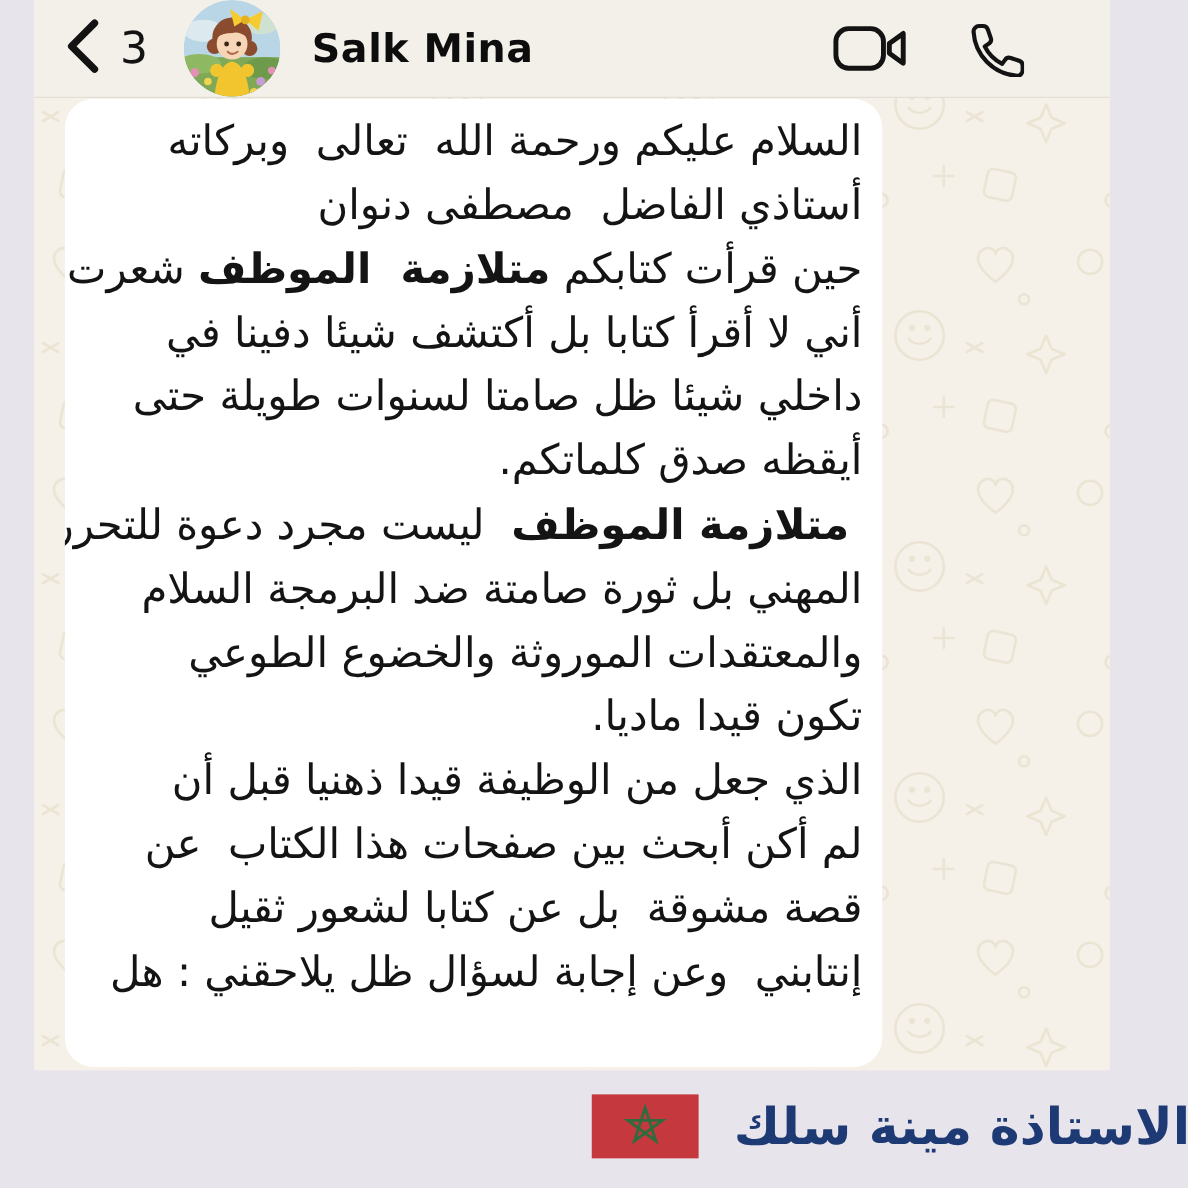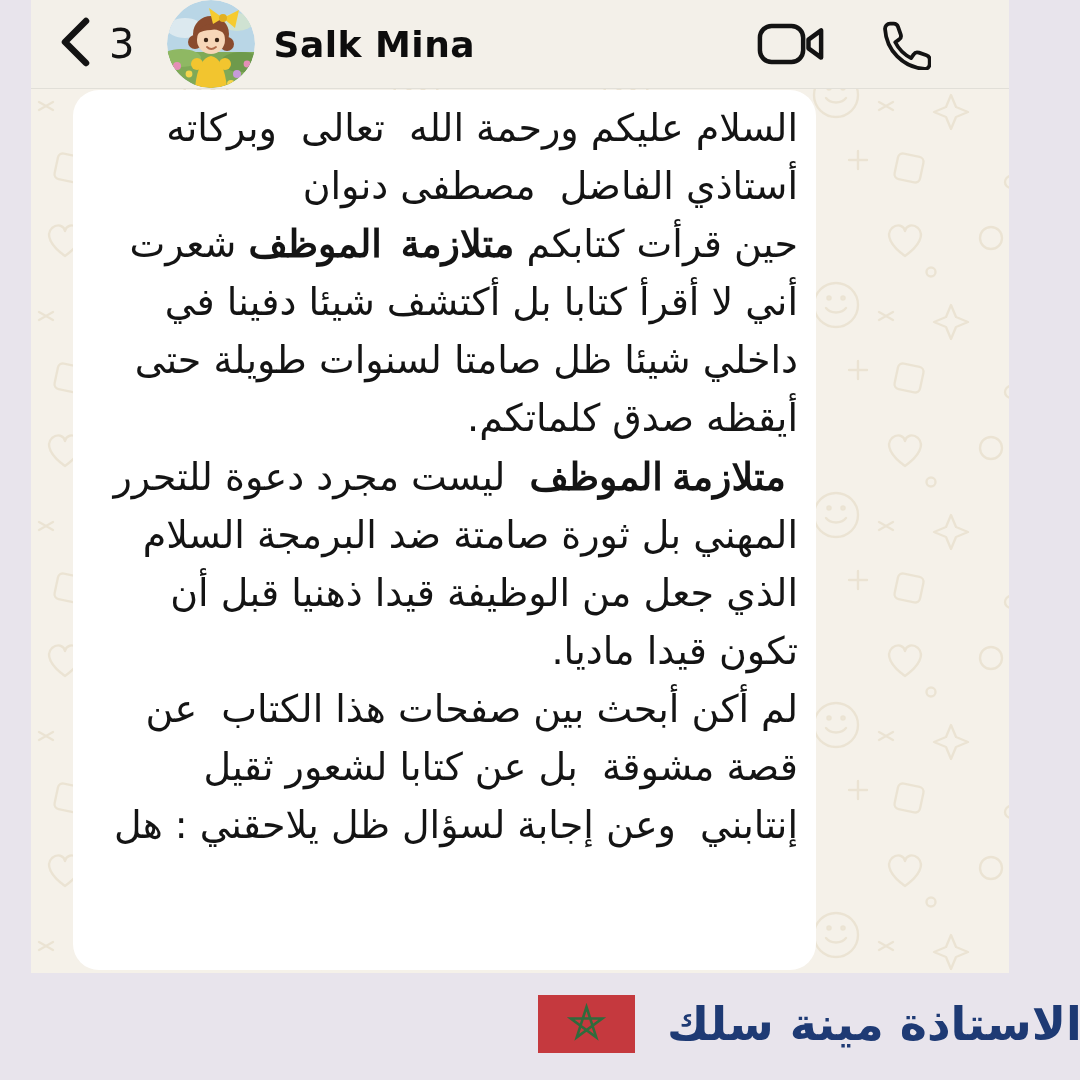--- a/index.html
+++ b/index.html
@@ -20,37 +20,37 @@
     background:#F3F0E9;border-bottom:1px solid rgba(0,0,0,0.07);
     display:flex;align-items:center;box-sizing:border-box;
   }
   .back-btn{display:flex;align-items:center;margin-left:26px;cursor:pointer;}
   .unread{font-size:40px;color:#131313;margin-left:16px;}
   .avatar{
     width:88px;height:88px;border-radius:50%;overflow:hidden;
     margin-left:33px;flex:0 0 auto;
   }
   .contact-name{
-    font-size:36px;font-weight:bold;color:#0d0d0d;margin-left:18px;
+    font-size:36px;font-weight:bold;color:#0d0d0d;margin-left:28px;
     letter-spacing:.5px;white-space:nowrap;
   }
   .header-actions{margin-left:auto;display:flex;align-items:center;gap:54px;margin-right:78px;}
   .hicon{display:flex;align-items:center;}
   
   .bubble{
-    position:absolute;left:42px;top:90px;width:743px;height:880px;
+    position:absolute;left:28px;top:90px;width:743px;height:880px;
     background:#FFFFFF;border-radius:26px;
     box-sizing:border-box;padding:9px 18px 0 12px;
     overflow:hidden;
   }
   .msg-line{
     direction:rtl;text-align:right;white-space:pre;
     font-size:38px;line-height:58.1px;color:#141414;
   }
-  .msg-line .b{font-weight:bold;font-family:Liberation Serif, serif;}
+  .msg-line .b{font-weight:bold;}
   
   .footer-caption{
     position:absolute;left:538px;top:992px;height:64px;
     display:flex;align-items:center;gap:32px;
   }
   .flag{
     width:97px;height:58px;background:#C5393E;position:relative;flex:0 0 auto;
     display:flex;align-items:center;justify-content:center;
   }
   .caption-text{
@@ -154,22 +154,23 @@
 
   <div class="bubble">
       <div class="msg-line"><span>السلام عليكم ورحمة الله  تعالى  وبركاته</span></div>
       <div class="msg-line"><span>أستاذي الفاضل  مصطفى دنوان</span></div>
       <div class="msg-line"><span>حين قرأت كتابكم </span><span class="b">متلازمة  الموظف</span><span> شعرت</span></div>
       <div class="msg-line"><span>أني لا أقرأ كتابا بل أكتشف شيئا دفينا في</span></div>
       <div class="msg-line"><span>داخلي شيئا ظل صامتا لسنوات طويلة حتى</span></div>
       <div class="msg-line"><span>أيقظه صدق كلماتكم.</span></div>
       <div class="msg-line"><span> </span><span class="b">متلازمة الموظف</span><span>  ليست مجرد دعوة للتحرر</span></div>
       <div class="msg-line"><span>المهني بل ثورة صامتة ضد البرمجة السلام</span></div>
+      <div class="msg-line"><span>والمعتقدات الموروثة والخضوع الطوعي</span></div>
+      <div class="msg-line"><span>تكون قيدا ماديا.</span></div>
       <div class="msg-line"><span>الذي جعل من الوظيفة قيدا ذهنيا قبل أن</span></div>
-      <div class="msg-line"><span>تكون قيدا ماديا.</span></div>
       <div class="msg-line"><span>لم أكن أبحث بين صفحات هذا الكتاب  عن</span></div>
       <div class="msg-line"><span>قصة مشوقة  بل عن كتابا لشعور ثقيل</span></div>
       <div class="msg-line"><span>إنتابني  وعن إجابة لسؤال ظل يلاحقني : هل</span></div>
     </div>
 </div>
 
 <div class="footer-caption">
   <div class="flag">
     <svg width="97" height="58" viewBox="0 0 97 58">
       <rect width="97" height="58" fill="#C5393E"></rect>

